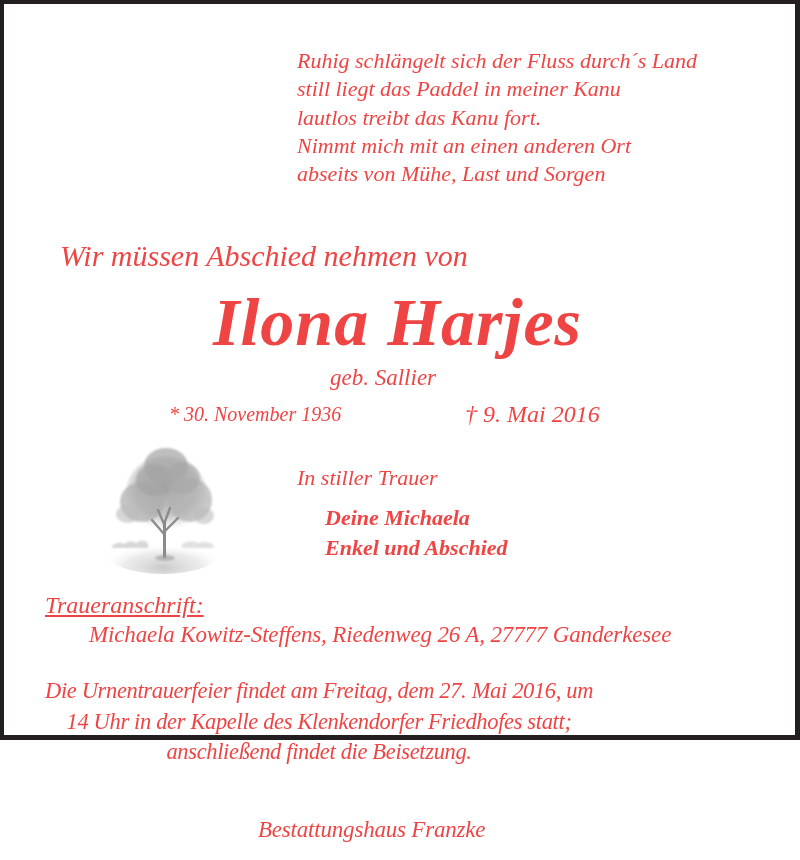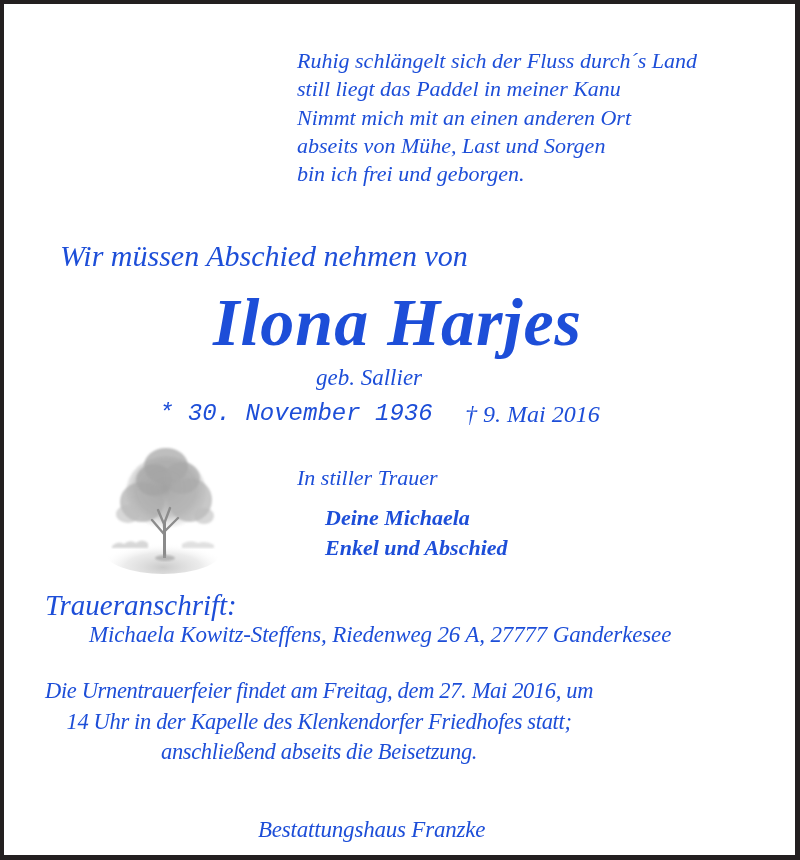--- a/index.html
+++ b/index.html
@@ -9,27 +9,27 @@
     }
     body {
       width: 800px;
       height: 860px;
       overflow: hidden;
     }
     .notice {
       position: relative;
       box-sizing: border-box;
       width: 800px;
-      height: 860px;
+      height: 740px;
       background: #ffffff;
       border-top: 4px solid #231f20;
       border-left: 4px solid #231f20;
       border-right: 5px solid #231f20;
       border-bottom: 5px solid #231f20;
-      color: #1d4ed8;
+      color: #ef4444;
       font-family: "Liberation Serif", "DejaVu Serif", serif;
       font-style: italic;
     }
     .abs {
       position: absolute;
       white-space: nowrap;
       margin: 0;
     }
     
     .poem {
@@ -51,31 +51,30 @@
       width: 791px;
       text-align: center;
       top: 278px;
       font-size: 68px;
       line-height: 80px;
       font-weight: bold;
       letter-spacing: 1px;
     }
     .deceased-name span { position: relative; left: -2px; font-style: italic; }
     .maiden-name {
-      left: 312px;
+      left: 326px;
       top: 359px;
       font-size: 23px;
       line-height: 30px;
     }
     .birth-date {
-      left: 155px;
+      left: 165px;
       top: 395px;
-      font-size: 24px;
-      line-height: 30px;
-      font-family: Liberation Mono, monospace;
+      font-size: 20px;
+      line-height: 30px;
     }
     .death-date {
       left: 461px;
       top: 395px;
       font-size: 24px;
       line-height: 30px;
     }
 
     
     .tree {
@@ -97,22 +96,23 @@
       top: 499px;
       font-size: 22px;
       line-height: 30px;
       font-weight: bold;
     }
     .mourners div { white-space: nowrap; margin-left: 28px; }
 
     .address-label {
       left: 41px;
       top: 587px;
-      font-size: 29px;
+      font-size: 24px;
       line-height: 29px;
+      text-decoration: underline;
     }
     .address-value {
       left: 41px;
       top: 616px;
       font-size: 23px;
       line-height: 29px;
       letter-spacing: -0.15px;
       margin-left: 44px;
     }
 
@@ -135,23 +135,23 @@
     }
   </style>
 </head>
 <body>
 
 <div class="notice">
 
   <div class="abs poem">
     <div>Ruhig schlängelt sich der Fluss durch´s Land</div>
     <div>still liegt das Paddel in meiner Kanu</div>
+    <div>lautlos treibt das Kanu fort.</div>
     <div>Nimmt mich mit an einen anderen Ort</div>
     <div>abseits von Mühe, Last und Sorgen</div>
-    <div>bin ich frei und geborgen.</div>
   </div>
 
   <div class="abs farewell-intro">Wir müssen Abschied nehmen von</div>
 
   <div class="abs deceased-name">
     <span>Ilona Harjes</span>
   </div>
 
   <div class="abs maiden-name">geb. Sallier</div>
 
@@ -203,18 +203,18 @@
     <div>Deine Michaela</div>
     <div>Enkel und Abschied</div>
   </div>
 
   <div class="abs address-label">Traueranschrift:</div>
   <div class="abs address-value">Michaela Kowitz-Steffens, Riedenweg 26 A, 27777 Ganderkesee</div>
 
   <div class="abs ceremony">
     <div>Die Urnentrauerfeier findet am Freitag, dem 27. Mai 2016, um</div>
     <div>14 Uhr in der Kapelle des Klenkendorfer Friedhofes statt;</div>
-    <div>anschließend abseits die Beisetzung.</div>
+    <div>anschließend findet die Beisetzung.</div>
   </div>
 
   <div class="abs funeral-home">Bestattungshaus Franzke</div>
 
 </div>
 
 </body></html>

